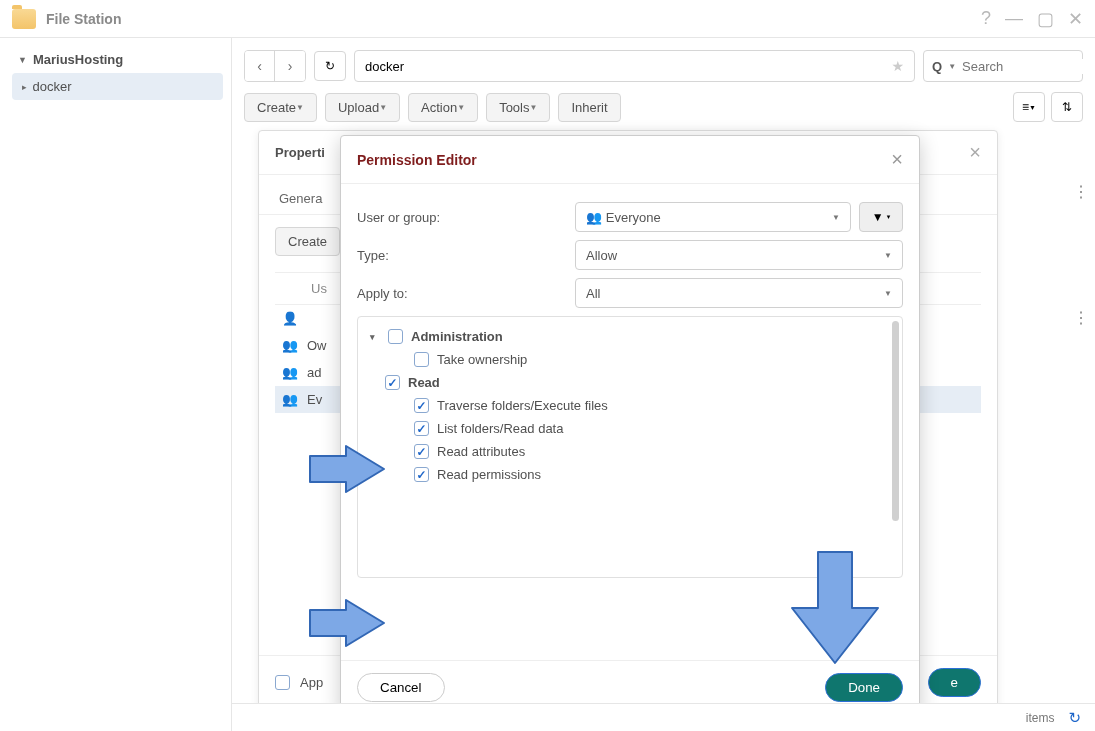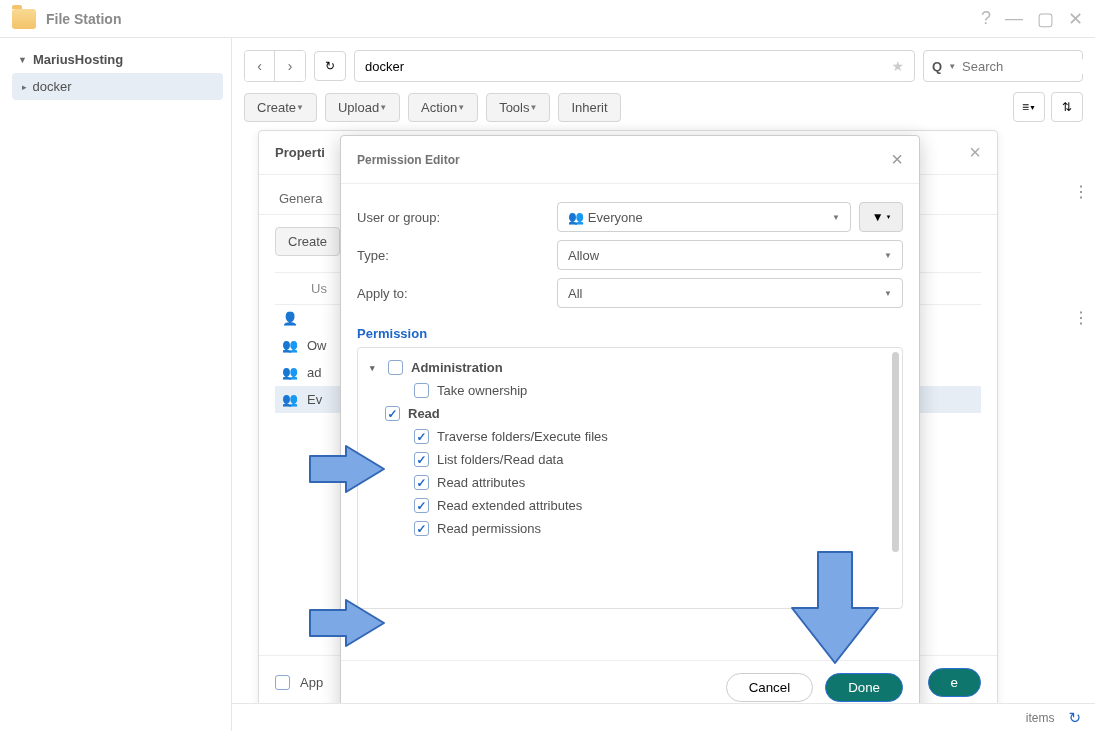--- a/index.html
+++ b/index.html
@@ -52,40 +52,40 @@
 .user-r { display:flex; align-items:center; padding:6px 6px; gap:8px;}
 .user-r.hl { background:#e6edf5; }
 .user-ico { width:18px; text-align:center; color:#555; }
 .props-foot { position:absolute; bottom:0; left:0; right:0; padding:12px 16px; border-top:1px solid #eee; display:flex; align-items:center; gap:10px;}
 .pill { border-radius:16px; padding:6px 22px; border:1px solid #ccc; background:#fff; cursor:pointer;}
 .pill.primary { background:#0f766e; color:#fff; border-color:#2c6fd6;}
 
 
 .perm-modal { position:absolute; left:340px; top:135px; width:580px; height:580px; background:#fff; border:1px solid #ccc; border-radius:4px; box-shadow:0 4px 20px rgba(0,0,0,.2); display:flex; flex-direction:column;}
 .perm-head { display:flex; align-items:center; padding:12px 16px; border-bottom:1px solid #eee;}
-.perm-head h3 { font-size:12px; font-weight:700; color:#737373;}
+.perm-head h3 { font-size:14px; font-weight:700; color:#7f1d1d;}
 .perm-close { margin-left:auto; color:#999; font-size:20px; cursor:pointer;}
 .perm-body { padding:10px 16px; flex:1; overflow:hidden; position:relative;}
 .form-row { display:flex; align-items:center; margin:8px 0;}
 .form-row label { flex:0 0 200px; color:#555;}
-.sel { flex:1; border:1px solid #d0d0d0; border-radius:4px; height:30px; display:flex; align-items:center; padding:0 10px; justify-content:space-between; color:#555; cursor:pointer;}
+.sel { flex:1; border:1px solid #d0d0d0; border-radius:4px; height:30px; display:flex; align-items:center; padding:0 10px; justify-content:space-between; color:#555; cursor:pointer;margin-left:18px;}
 .sel .dd { font-size:8px; color:#777;}
 .sel.with-ico span.lead::before { content:"👥 "; }
 .filter-btn { width:44px; height:30px; border:1px solid #d0d0d0; border-radius:4px; margin-left:8px; display:inline-flex; align-items:center; justify-content:center; gap:3px; font-size:12px; cursor:pointer;}
 .sel input { border:none; outline:none; flex:1; font-size:13px; background:transparent;}
 .perm-section-title { color:#1e66c9; font-weight:600; padding:10px 0 6px;}
 .perm-tree { border:1px solid #e0e0e0; border-radius:4px; height:262px; overflow:auto; padding:8px 12px; position:relative;}
 .perm-tree .scrollbar { position:absolute; right:3px; top:4px; width:7px; height:200px; background:#d0d0d0; border-radius:4px;}
 .tree-line { display:flex; align-items:center; gap:8px; padding:4px 0;}
 .tree-line.group { font-weight:700; }
 .tree-line .exp { font-size:9px; color:#666; width:10px;}
 .tree-line.child { padding-left:44px; }
 .cb { width:15px; height:15px; border:1.5px solid #8aa8d0; border-radius:3px; display:inline-flex; align-items:center; justify-content:center; background:#fff; cursor:pointer;}
 .cb.checked::after { content:"✓"; color:#1e66c9; font-size:12px; font-weight:700; line-height:1;}
-.perm-foot { padding:12px 16px; display:flex; justify-content:flex-end; gap:12px; border-top:1px solid #eee;}
+.perm-foot { padding:12px 16px; display:flex; justify-content:space-between; gap:12px; border-top:1px solid #eee;}
 
 
 .arrow { position:absolute; fill:#7da8e6; stroke:#3267b5; stroke-width:2; stroke-linejoin:round; }
 .statusbar { position:absolute; bottom:0; left:232px; right:0; height:28px; background:#fff; border-top:1px solid #e6e6e6; display:flex; align-items:center; justify-content:flex-end; padding:0 14px; gap:14px; font-size:12px; color:#777;}
 .more-icon { position:absolute; right:6px; top:144px; color:#888; font-size:16px; cursor:pointer;}
 .more-icon2 { position:absolute; right:6px; top:270px; color:#888; font-size:16px; cursor:pointer;}
 </style>
 </head>
 <body>
 
@@ -230,21 +230,20 @@
           <span class="dd">▼</span>
       </div>
     </div>
     <div class="form-row">
       <label>Apply to:</label>
       <div class="sel">
         <span>All</span>
           <span class="dd">▼</span>
       </div>
     </div>
-    <div class="perm-section-title">Permission</div>
     <div class="perm-tree">
       <div class="scrollbar"></div>
       <div class="tree-line group">
         <span class="exp">▾</span>
         <span class="cb"></span>
         <span>Administration</span>
       </div>
       <div class="tree-line child">
           <span class="cb"></span>
           <span>Take ownership</span>
@@ -258,24 +257,20 @@
           <span class="cb checked"></span>
           <span>Traverse folders/Execute files</span>
         </div>
       <div class="tree-line child">
           <span class="cb checked"></span>
           <span>List folders/Read data</span>
         </div>
       <div class="tree-line child">
           <span class="cb checked"></span>
           <span>Read attributes</span>
-        </div>
-      <div class="tree-line child">
-          <span class="cb checked"></span>
-          <span>Read extended attributes</span>
         </div>
       <div class="tree-line child">
           <span class="cb checked"></span>
           <span>Read permissions</span>
         </div>
 
     </div>
   </div>
   <div class="perm-foot">
     <button class="pill"><span>Cancel</span></button>

